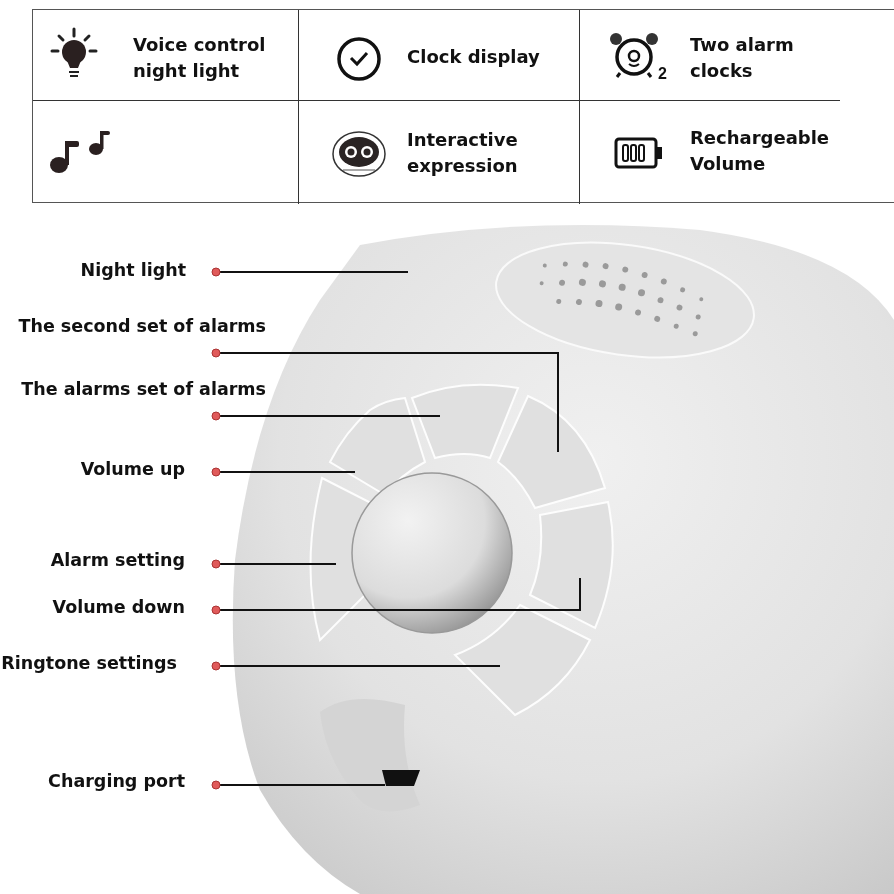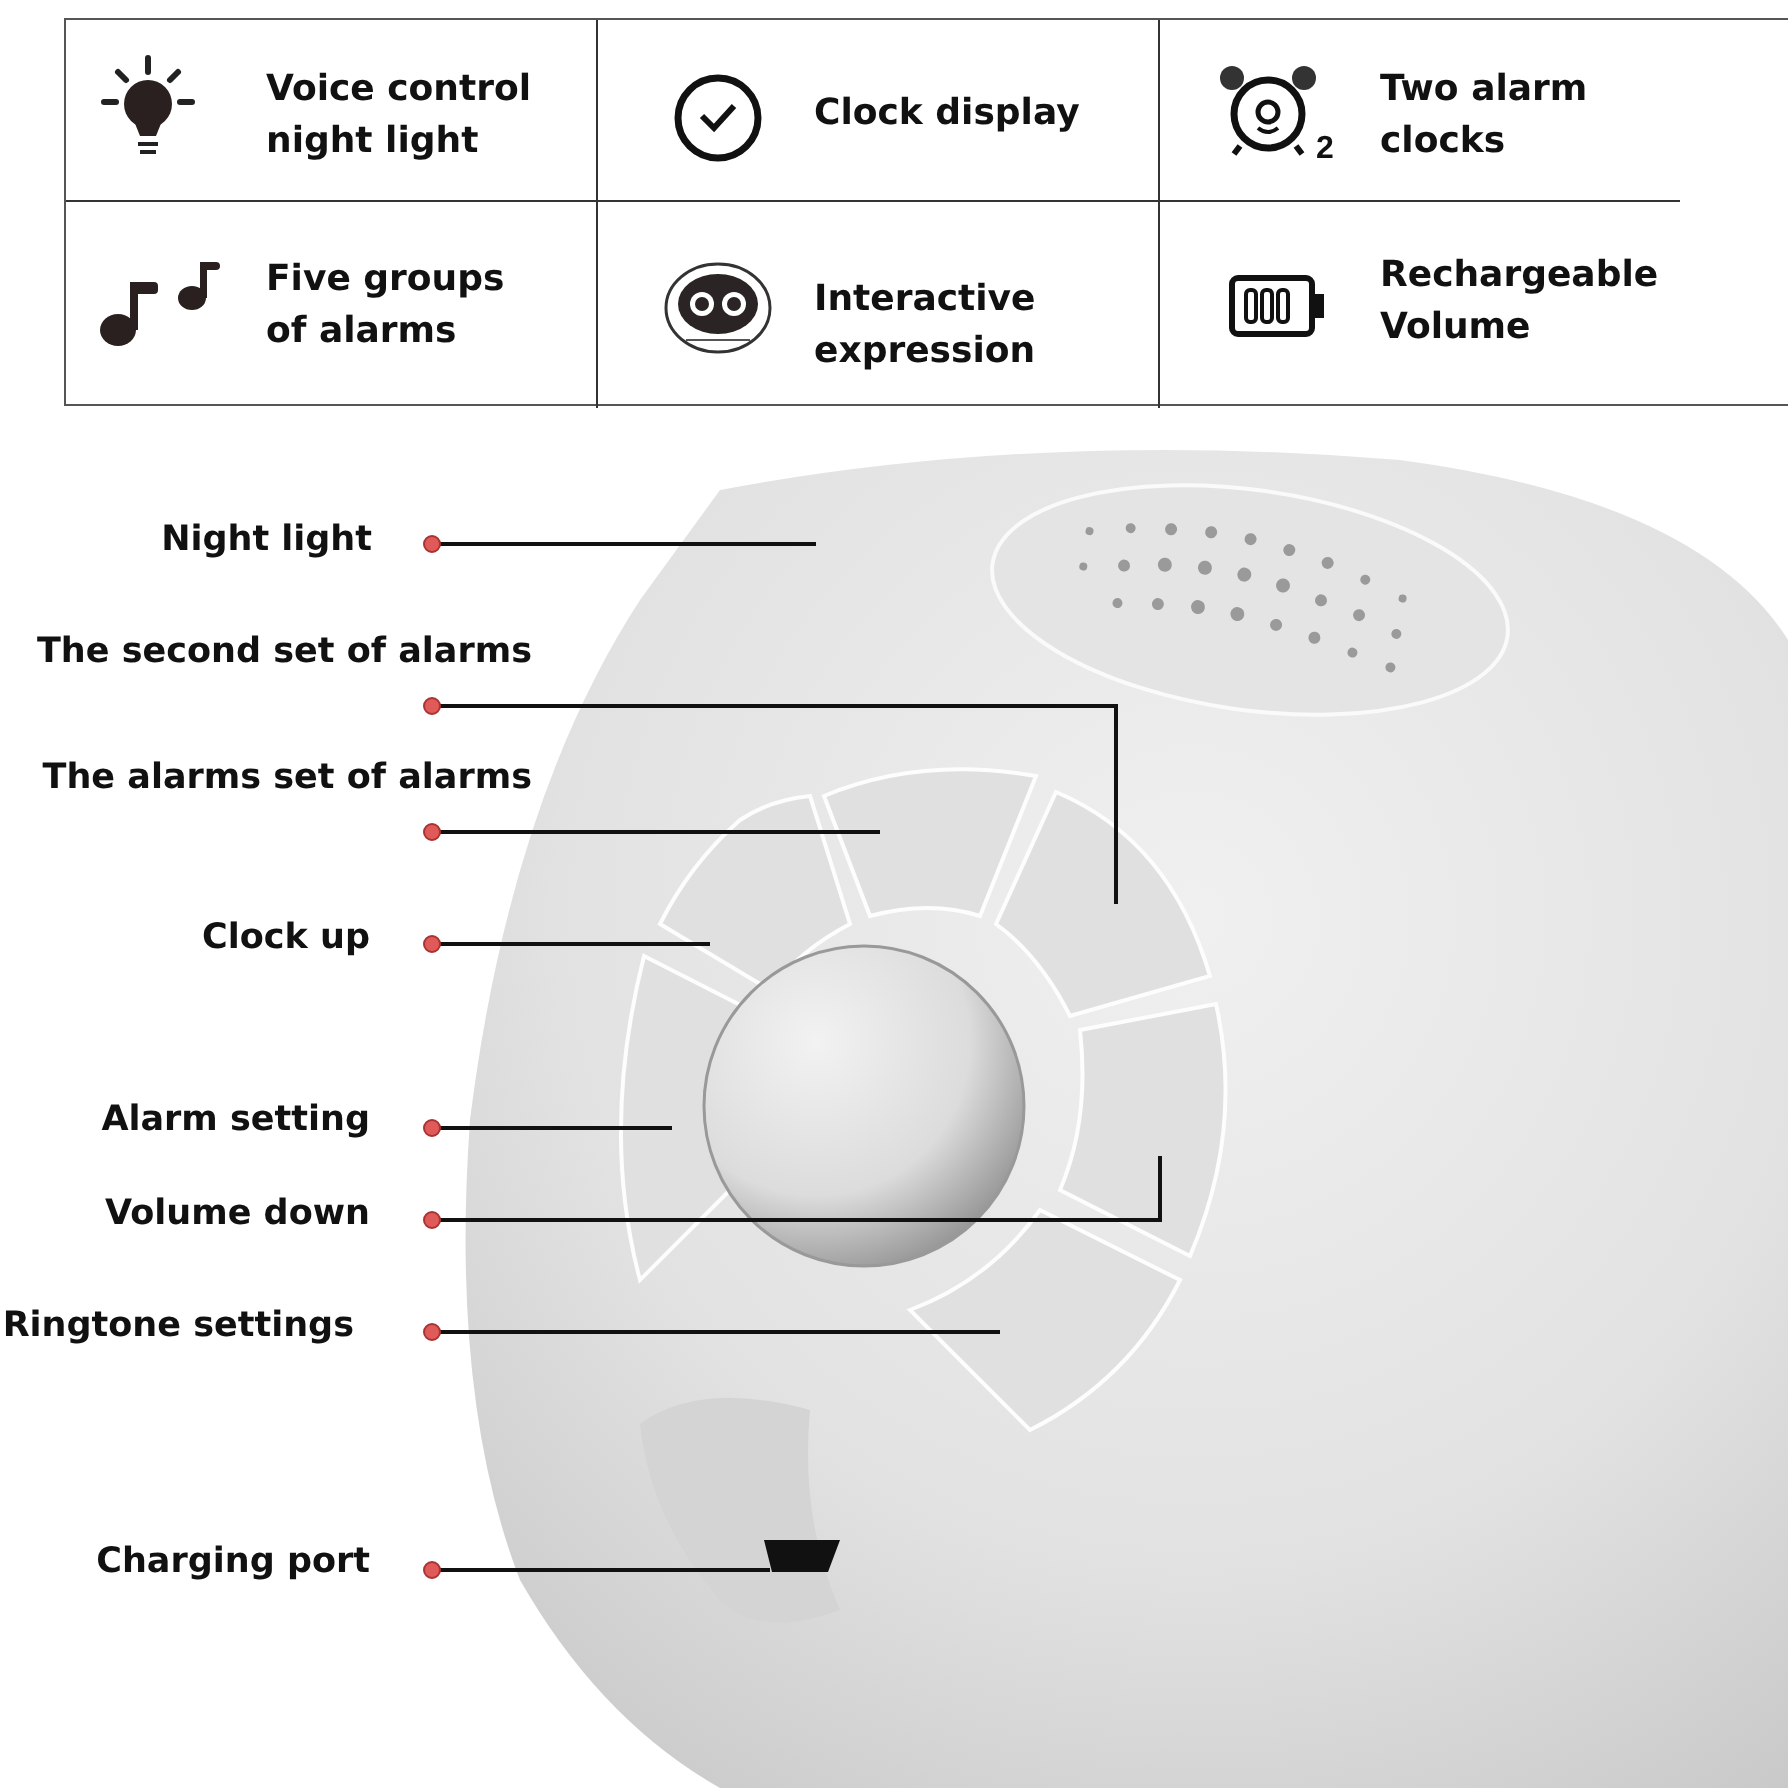--- a/index.html
+++ b/index.html
@@ -71,38 +71,34 @@
     <span class="ico" style="left:16px;top:24px;width:70px">
       <svg width="70" height="50" viewBox="0 0 70 50">
           <ellipse cx="10" cy="40" rx="9" ry="8" fill="#2a2020"></ellipse>
           <rect x="16" y="16" width="4" height="24" fill="#2a2020"></rect>
           <rect x="16" y="16" width="14" height="6" rx="2" fill="#2a2020"></rect>
           <ellipse cx="47" cy="24" rx="7" ry="6" fill="#2a2020"></ellipse>
           <rect x="51" y="6" width="3.5" height="18" fill="#2a2020"></rect>
           <rect x="51" y="6" width="10" height="4" rx="2" fill="#2a2020"></rect>
         </svg>
     </span>
-    <div class="txt" style="left:100px;top:26px">
-      <div>Five groups</div>
-      <div>of alarms</div>
-    </div>
   </div>
   <div class="cell r2">
     <span class="ico" style="left:32px;top:28px;width:56px">
       <svg width="56" height="48" viewBox="0 0 56 48">
           <ellipse cx="28" cy="24" rx="26" ry="22" fill="#fff" stroke="#333" stroke-width="1.5"></ellipse>
           <ellipse cx="28" cy="22" rx="20" ry="15" fill="#2a2424"></ellipse>
           <circle cx="20" cy="22" r="6" fill="#fff"></circle>
           <circle cx="36" cy="22" r="6" fill="#fff"></circle>
           <circle cx="20" cy="22" r="3.5" fill="#2a2424"></circle>
           <circle cx="36" cy="22" r="3.5" fill="#2a2424"></circle>
           <line x1="12" y1="40" x2="44" y2="40" stroke="#555" stroke-width="1"></line>
         </svg>
     </span>
-    <div class="txt" style="left:108px;top:36px">
+    <div class="txt" style="left:108px;top:26px">
       <div>Interactive</div>
       <div>expression</div>
     </div>
   </div>
   <div class="cell c3 r2">
     <span class="ico" style="left:34px;top:27px">
       <svg width="50" height="36" viewBox="0 0 50 36">
           <rect x="2" y="4" width="40" height="28" rx="3" fill="none" stroke="#111" stroke-width="3"></rect>
           <rect x="42" y="12" width="6" height="12" fill="#111"></rect>
           <rect x="9" y="10" width="5" height="16" rx="2" fill="none" stroke="#111" stroke-width="2"></rect>
@@ -193,17 +189,17 @@
       <circle cx="216" cy="564" r="4"></circle>
       <circle cx="216" cy="610" r="4"></circle>
       <circle cx="216" cy="666" r="4"></circle>
       <circle cx="216" cy="785" r="4"></circle>
   </g>
 </svg>
 
 <div class="label" style="right:708px;top:260px">Night light</div>
 <div class="label" style="right:628px;top:316px">The second set of alarms</div>
 <div class="label" style="right:628px;top:379px">The alarms set of alarms</div>
-<div class="label" style="right:709px;top:459px">Clock up</div>
+<div class="label" style="right:709px;top:459px">Volume up</div>
 <div class="label" style="right:709px;top:550px">Alarm setting</div>
 <div class="label" style="right:709px;top:597px">Volume down</div>
 <div class="label" style="right:717px;top:653px">Ringtone settings</div>
 <div class="label" style="right:709px;top:771px">Charging port</div>
 
 </body></html>

